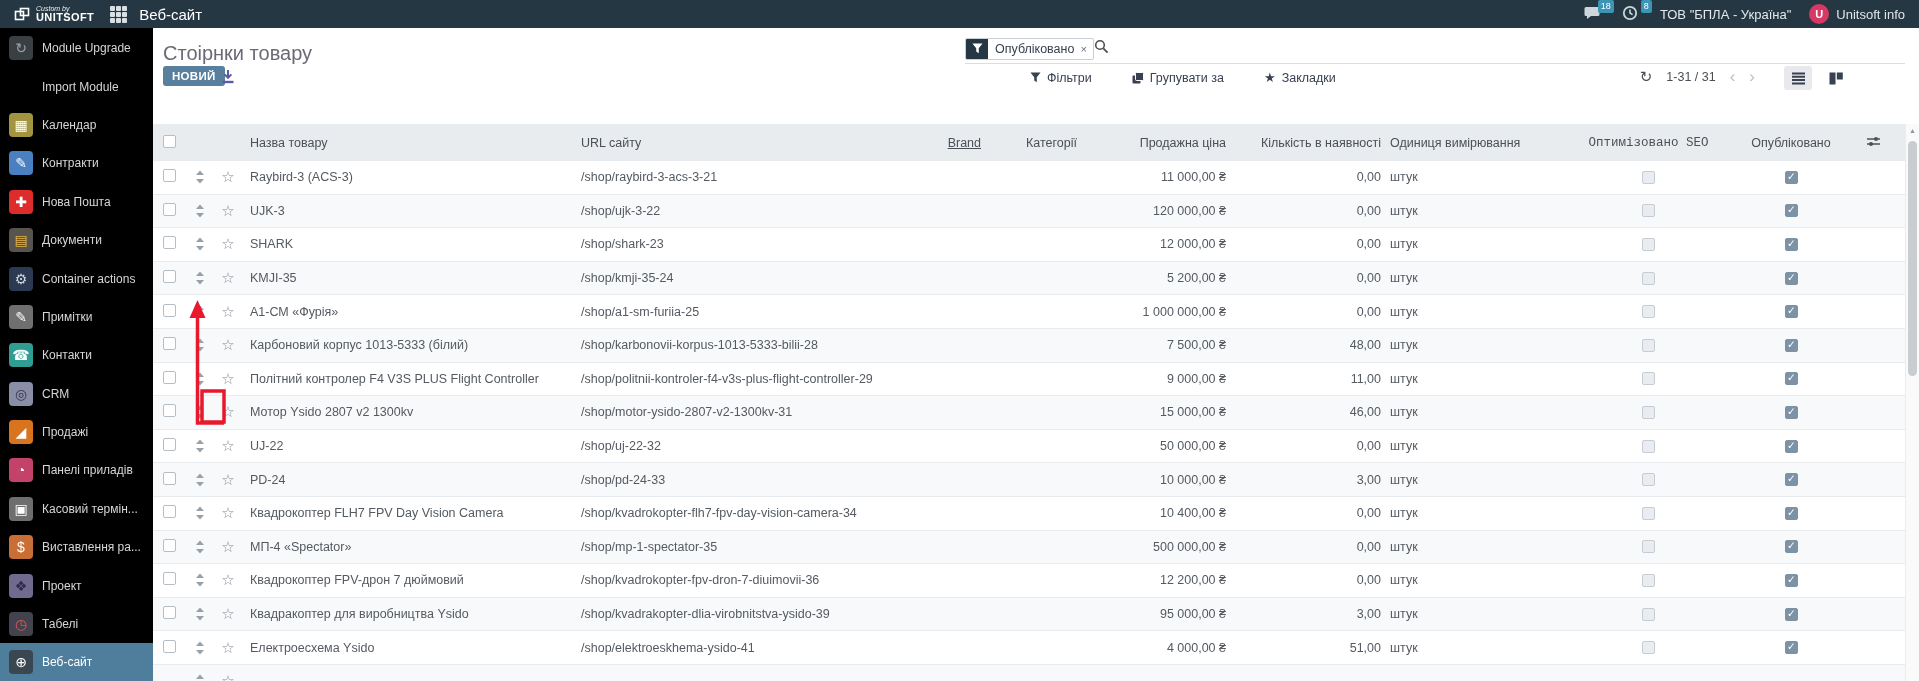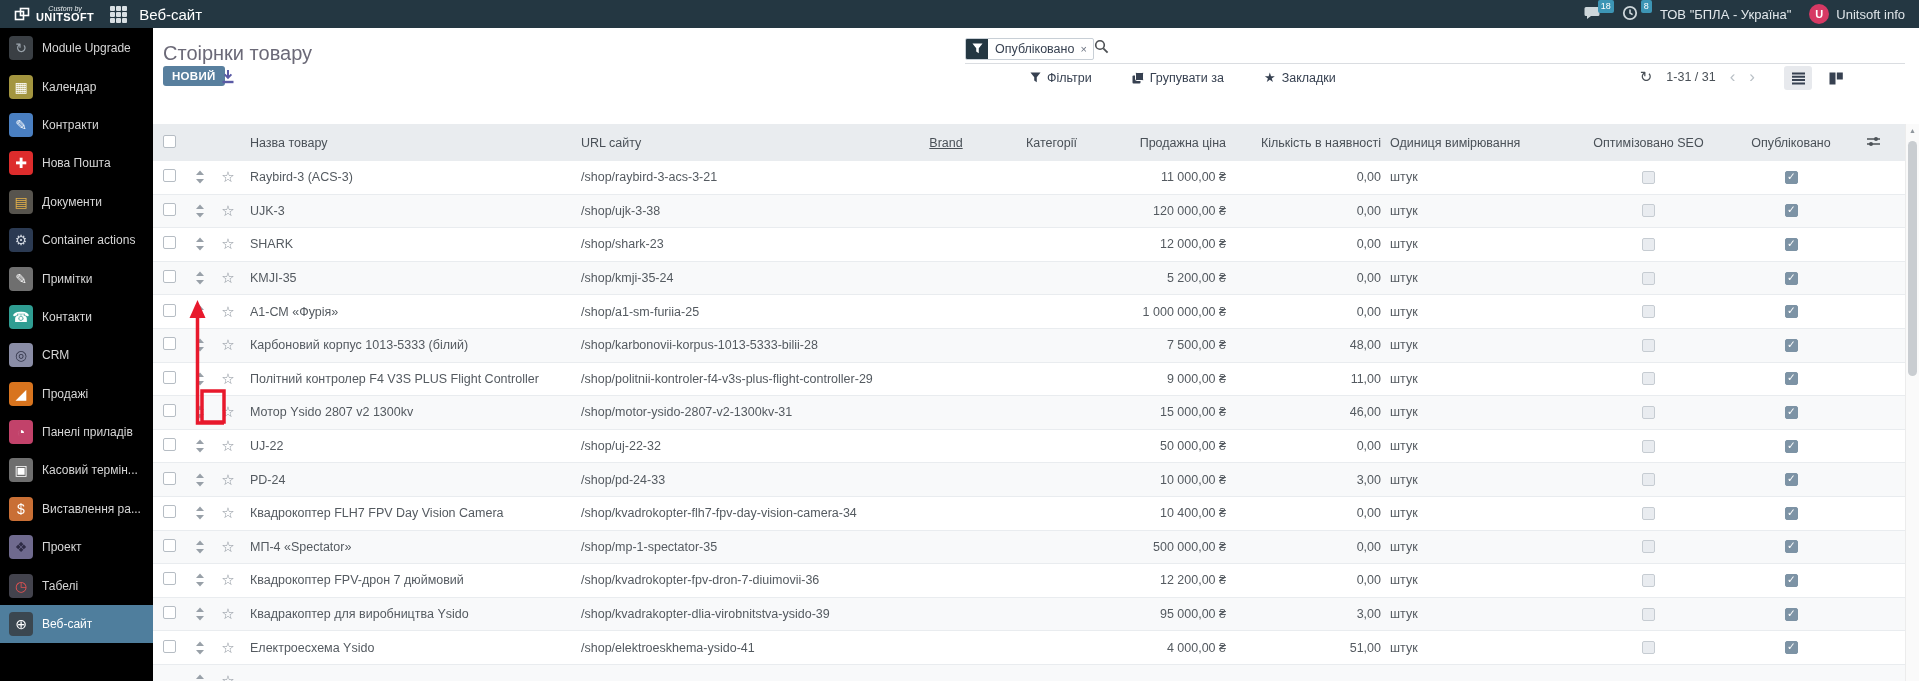--- a/index.html
+++ b/index.html
@@ -3,21 +3,21 @@
 <meta charset="utf-8">
 <style>
   * { box-sizing: border-box; margin: 0; padding: 0; }
   html,body { width:1919px; height:681px; overflow:hidden; }
   body { font-family:"Liberation Sans", sans-serif; background:#fff; }
   #app { position:relative; width:1919px; height:681px; overflow:hidden; }
 
   
   .topbar { position:absolute; left:0; top:0; width:1919px; height:28px; background:#243742;
             display:flex; align-items:center; color:#dfe5e9; font-size:13px; }
-  .brand { display:flex; align-items:center; gap:6px; padding:0 10px 0 14px;text-align:center; }
+  .brand { display:flex; align-items:center; gap:6px; padding:0 10px 0 14px; }
   .brand svg { flex:0 0 auto; }
   .brand-txt { line-height:1; }
   .brand-small { font-size:7px; font-style:italic; color:#eef2f4; }
   .brand-main { font-size:11px; font-weight:bold; letter-spacing:.4px; color:#fff; }
   .apps-grid { width:17px; height:17px; margin:0 12px 0 6px; display:grid; grid-template-columns:repeat(3,5px); grid-template-rows:repeat(3,5px); gap:1px; cursor:pointer; }
   .apps-grid i { background:#d9e0e4; border-radius:1px; }
   .app-name { font-size:15px; color:#fff; margin-right:26px; cursor:pointer; }
   .menu { display:flex; gap:34px; }
   .menu span { cursor:pointer; color:#e2e8ec; }
   .tb-right { margin-left:auto; display:flex; align-items:center; gap:18px; padding-right:14px; }
@@ -69,26 +69,26 @@
   .table { position:absolute; left:0; top:96px; width:1752px; height:557px; overflow:hidden; }
   .thead { display:flex; align-items:center; height:37px; background:#e9ecef; font-size:12.5px; color:#495057; }
   .row { display:flex; align-items:center; height:33.6px; border-bottom:1px solid #e9ecef; font-size:12.5px; color:#545a60; cursor:pointer; }
   .row:nth-child(even) { background:#f8f9fa; }
   .c { flex:0 0 auto; overflow:hidden; white-space:nowrap; }
   .c-check { width:32px; padding-left:10px; }
   .c-handle { width:30px; display:flex; justify-content:center; }
   .c-star { width:26px; text-align:center; font-size:15px; color:#878f98; }
   .c-name { width:340px; padding-left:9px; }
   .c-url { width:330px; }
-  .c-brand { width:70px; text-align:center;text-decoration:underline; }
+  .c-brand { width:70px; text-align:right;text-decoration:underline; }
   .c-cat { width:115px; padding-left:45px; }
   .c-price { width:130px; text-align:right; }
   .c-qty { width:155px; text-align:right; }
   .c-unit { width:175px; padding-left:9px; }
-  .c-seo { width:185px; display:flex; justify-content:center; }
+  .c-seo { width:185px; display:flex; justify-content:center;font-family:Liberation Mono, monospace; }
   .c-pub { width:100px; display:flex; justify-content:center; }
   .c-gear { flex:1; display:flex; justify-content:center; }
   .thead .c-seo, .thead .c-pub { display:block; text-align:center; }
 
   .cbx { width:13px; height:13px; border:1px solid #b6bdc4; border-radius:2px; background:#fff; display:inline-block; cursor:pointer; }
   .cbx.soft { background:#e9ecf0; border-color:#c6ccd2; }
   .cbx.checked { background:#7d93a5; border-color:#7d93a5; position:relative; }
   .cbx.checked::after { content:"✓"; position:absolute; left:1.5px; top:-2px; color:#fff; font-size:10.5px; }
 
   
@@ -146,20 +146,24 @@
         <div class="avatar">U</div>
         <span>Unitsoft info</span>
       </div>
     </div>
   </div>
 
   <div class="sidebar" id="sidebar">
       <div class="sb-item">
         <span class="sb-ico" style="background: rgb(58, 63, 68); color: rgb(154, 163, 171);">↻</span>
         <span class="sb-label">Module Upgrade</span>
+      </div>
+      <div class="sb-item">
+        <span class="sb-ico"></span>
+        <span class="sb-label">Import Module</span>
       </div>
       <div class="sb-item">
         <span class="sb-ico" style="background: rgb(163, 149, 63); color: rgb(255, 255, 255);">▦</span>
         <span class="sb-label">Календар</span>
       </div>
       <div class="sb-item">
         <span class="sb-ico" style="background: rgb(74, 127, 193); color: rgb(255, 255, 255);">✎</span>
         <span class="sb-label">Контракти</span>
       </div>
       <div class="sb-item">
@@ -339,21 +343,21 @@
           <div class="row">
             <div class="c c-check"><span class="cbx"></span></div>
             <div class="c c-handle">
               <svg width="10" height="14" viewBox="0 0 10 14">
                 <path d="M5 0.5 L9 5 H1 Z" fill="#98a0a8"></path>
                 <path d="M5 13.5 L9 9 H1 Z" fill="#98a0a8"></path>
               </svg>
             </div>
             <div class="c c-star">☆</div>
             <div class="c c-name">UJK-3</div>
-            <div class="c c-url">/shop/ujk-3-38</div>
+            <div class="c c-url">/shop/ujk-3-22</div>
             <div class="c c-brand"></div>
             <div class="c c-cat"></div>
             <div class="c c-price">120 000,00 ₴</div>
             <div class="c c-qty">0,00</div>
             <div class="c c-unit">штук</div>
             <div class="c c-seo">
               <span class="cbx soft"></span>
             </div>
             <div class="c c-pub">
               <span class="cbx checked"></span>

